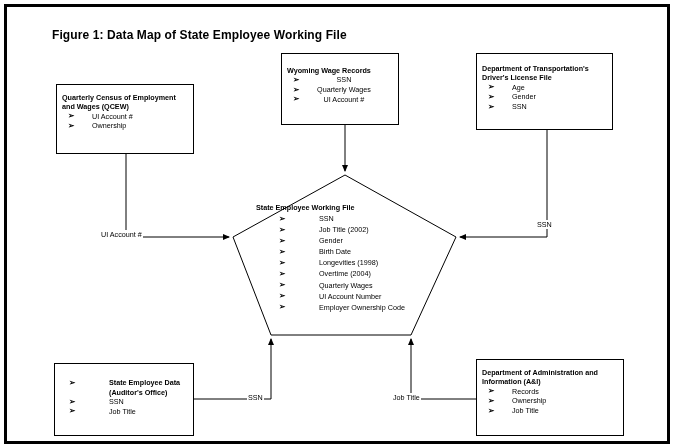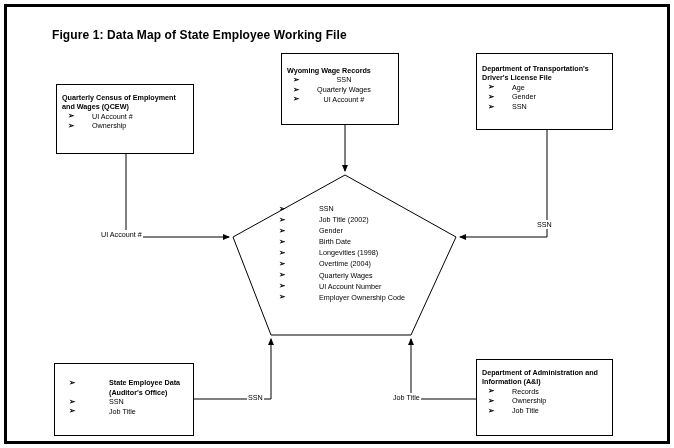--- a/index.html
+++ b/index.html
@@ -42,21 +42,21 @@
 
   
   #node-qcew{left:56px;top:70px;width:138px;height:70px;margin-top:14px;}
   #node-qcew .inner{left:5px;top:8px;}
   #node-wyoming{left:281px;top:53px;width:118px;height:72px;}
   #node-wyoming .inner{left:5px;top:12px;text-align:center;}
   #node-dot{left:476px;top:53px;width:137px;height:77px;padding-left:20px;}
   #node-dot .inner{left:5px;top:10px;}
   #node-auditor{left:54px;top:363px;width:140px;height:73px;}
   #node-auditor .inner{left:0px;top:14px;}
-  #node-ai{left:476px;top:359px;width:137px;height:77px;}
+  #node-ai{left:476px;top:359px;width:148px;height:77px;}
   #node-ai .inner{left:5px;top:8px;}
 
   #node-auditor li{padding-left:54px;}
   #node-auditor li .bullet{left:14px;}
   #node-auditor li.b{font-weight:bold;}
   #node-auditor li.cont{padding-left:54px;font-weight:bold;}
 
   
   #pentagon-wrap{position:absolute;left:178px;top:168px;width:330px;height:180px;}
   #pentagon-content{
@@ -109,20 +109,21 @@
 
     <path d="M547,130 L547,237 L460,237" fill="none" stroke="#000000" stroke-width="1" marker-end="url(#arrowhead)"></path>
 
     <path d="M194,399 L271,399 L271,339" fill="none" stroke="#000000" stroke-width="1" marker-end="url(#arrowhead)"></path>
 
     <path d="M476,399 L411,399 L411,339" fill="none" stroke="#000000" stroke-width="1" marker-end="url(#arrowhead)"></path>
   </svg>
 
   <div id="pentagon-wrap">
     <div id="pentagon-content">
+      <div class="ttl">State Employee Working File</div>
       <ul>
         <li><span class="bullet">➢</span><span>SSN</span></li>
         <li><span class="bullet">➢</span><span>Job Title (2002)</span></li>
         <li><span class="bullet">➢</span><span>Gender</span></li>
         <li><span class="bullet">➢</span><span>Birth Date</span></li>
         <li><span class="bullet">➢</span><span>Longevities (1998)</span></li>
         <li><span class="bullet">➢</span><span>Overtime (2004)</span></li>
         <li><span class="bullet">➢</span><span>Quarterly Wages</span></li>
         <li><span class="bullet">➢</span><span>UI Account Number</span></li>
         <li><span class="bullet">➢</span><span>Employer Ownership Code</span></li>

